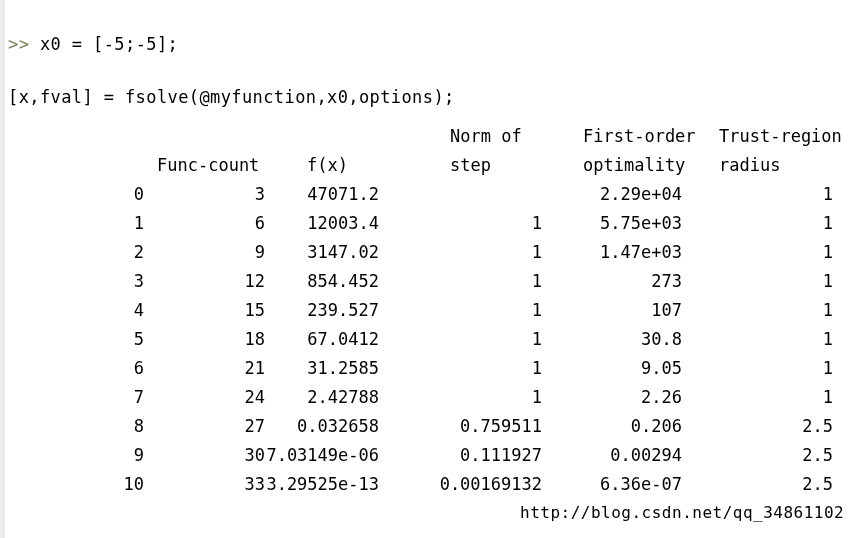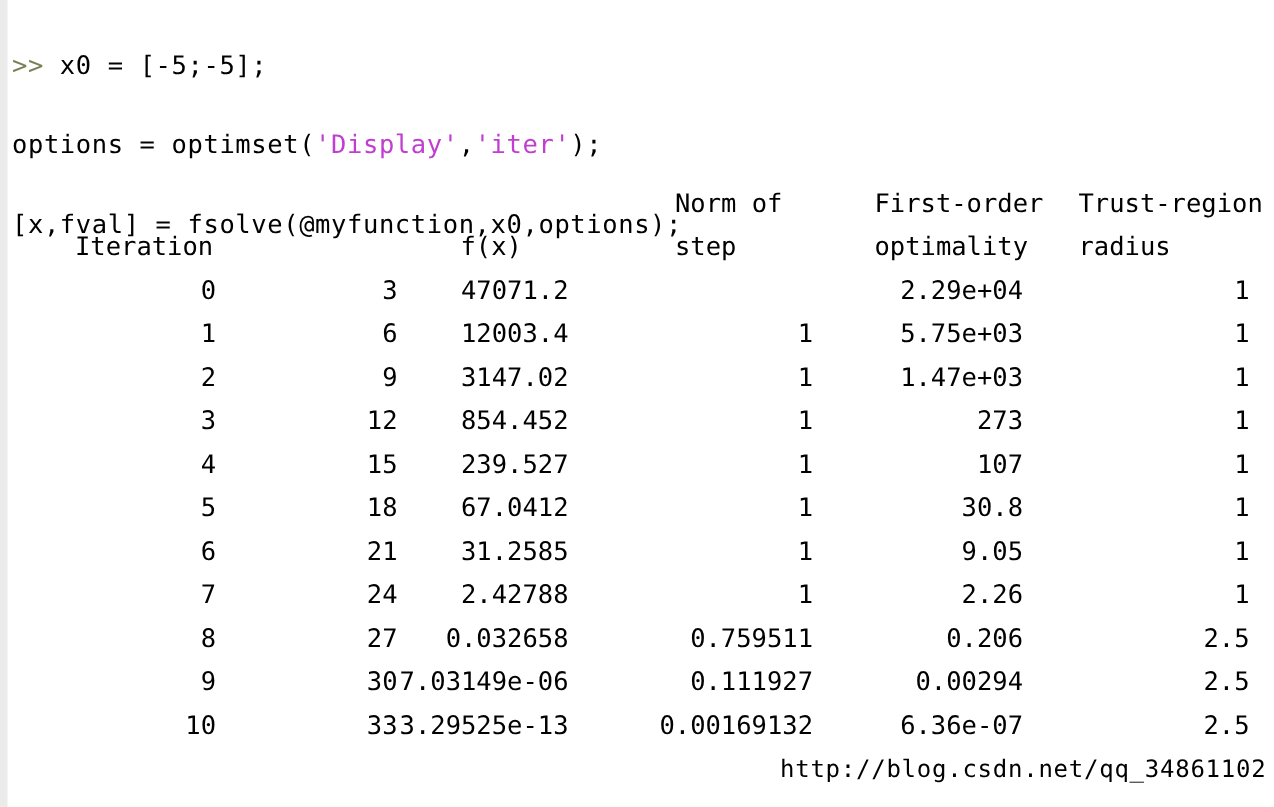--- a/index.html
+++ b/index.html
@@ -114,35 +114,34 @@
 <div id="console">
 
   <div class="gutter"></div>
 
   <div class="content">
 
     <div class="cmd-block">
 
       <div class="cmd-line"><span class="prompt">&gt;&gt;</span><span> x0 = [-5;-5];</span></div>
 
-      <div class="cmd-line"><span>options = optimset(</span><span class="str">'Display'</span><span>,</span><span class="str">'iter'</span><span>);</span></div>
 
       <div class="cmd-line"><span>[x,fval] = fsolve(@myfunction,x0,options);</span></div>
     </div>
 
     <div class="table">
 
       <div class="hrow">
         <span class="hcell h-step">Norm of</span>
         <span class="hcell h-opt">First-order</span>
         <span class="hcell h-rad">Trust-region</span>
       </div>
 
       <div class="hrow">
-        <span class="hcell h-iter">Iteration</span>
+        <span class="hcell h-func">Func-count</span>
         <span class="hcell h-fx">f(x)</span>
         <span class="hcell h-step">step</span>
         <span class="hcell h-opt">optimality</span>
         <span class="hcell h-rad">radius</span>
       </div>
 
       <div id="rows-container">
           <div class="trow"><span class="cell c-iter">0</span><span class="cell c-func">3</span><span class="cell c-fx">47071.2</span><span class="cell c-step"></span><span class="cell c-opt">2.29e+04</span><span class="cell c-rad">1</span></div>
           <div class="trow"><span class="cell c-iter">1</span><span class="cell c-func">6</span><span class="cell c-fx">12003.4</span><span class="cell c-step">1</span><span class="cell c-opt">5.75e+03</span><span class="cell c-rad">1</span></div>
           <div class="trow"><span class="cell c-iter">2</span><span class="cell c-func">9</span><span class="cell c-fx">3147.02</span><span class="cell c-step">1</span><span class="cell c-opt">1.47e+03</span><span class="cell c-rad">1</span></div>

